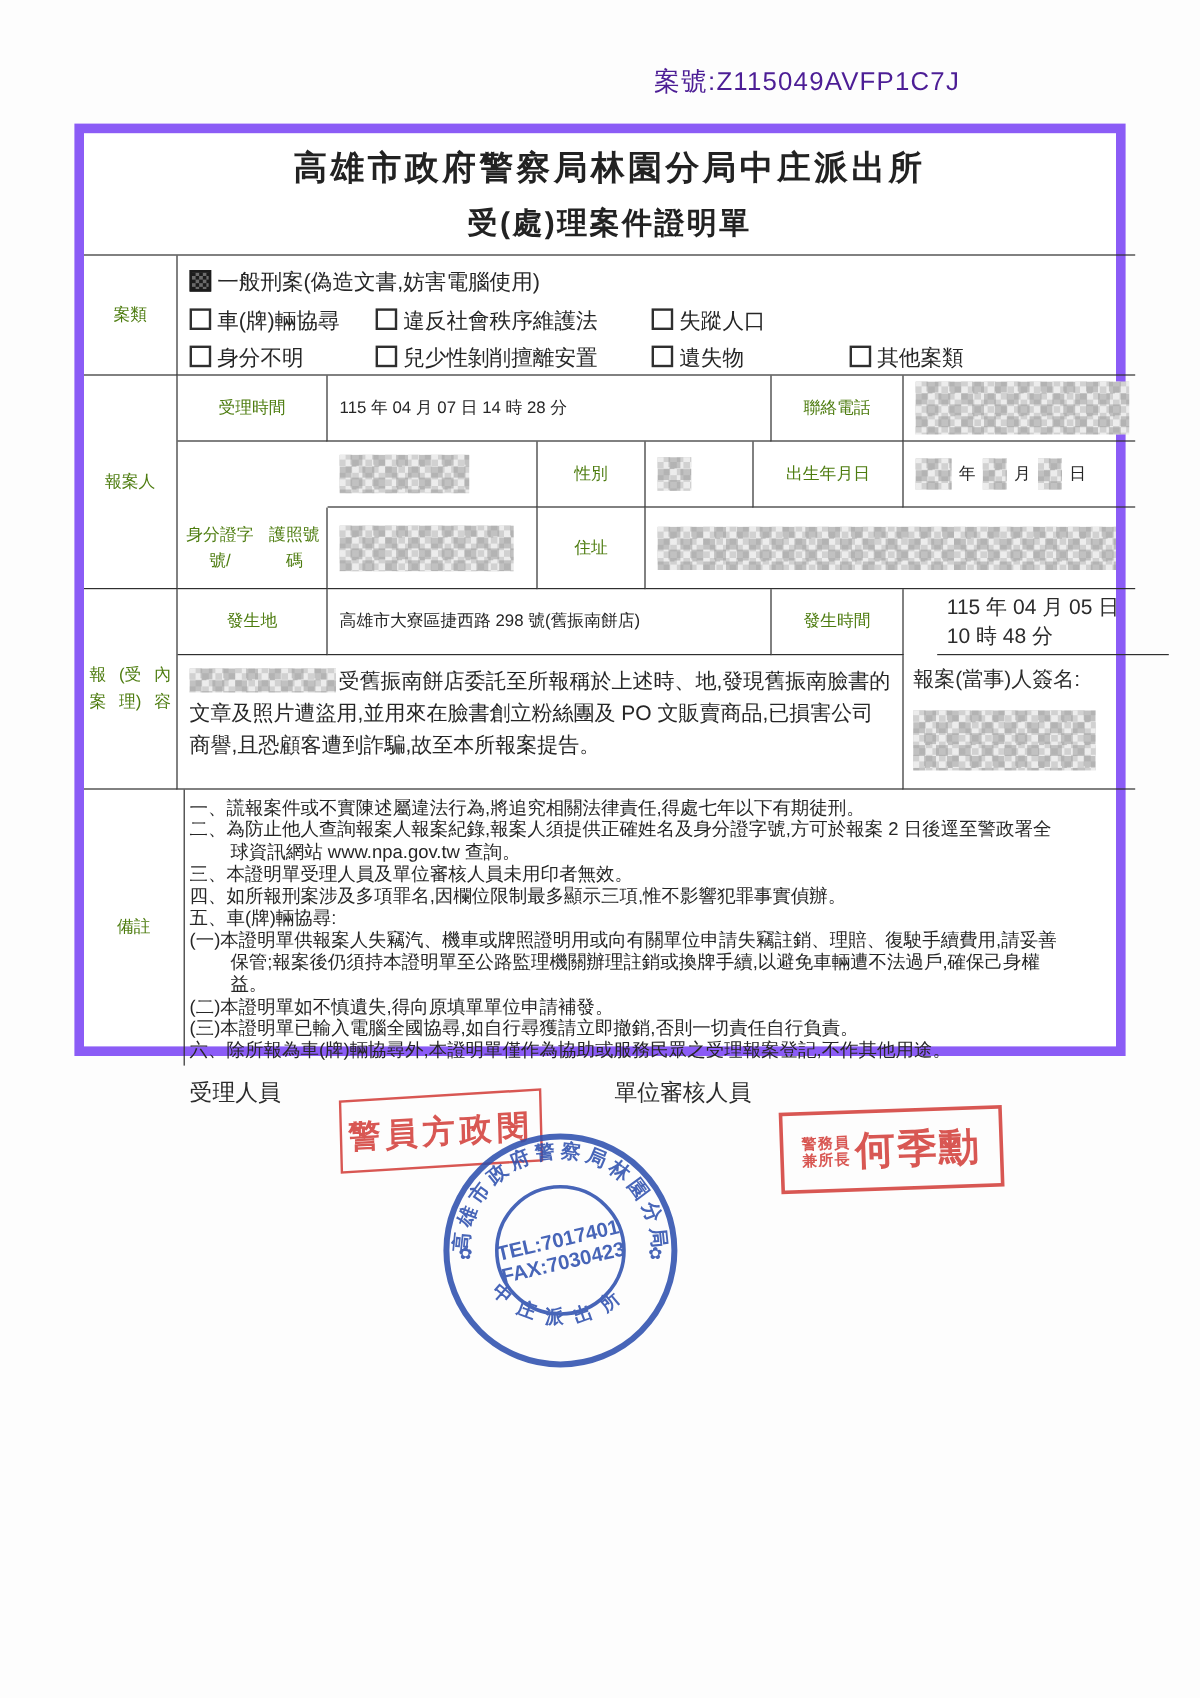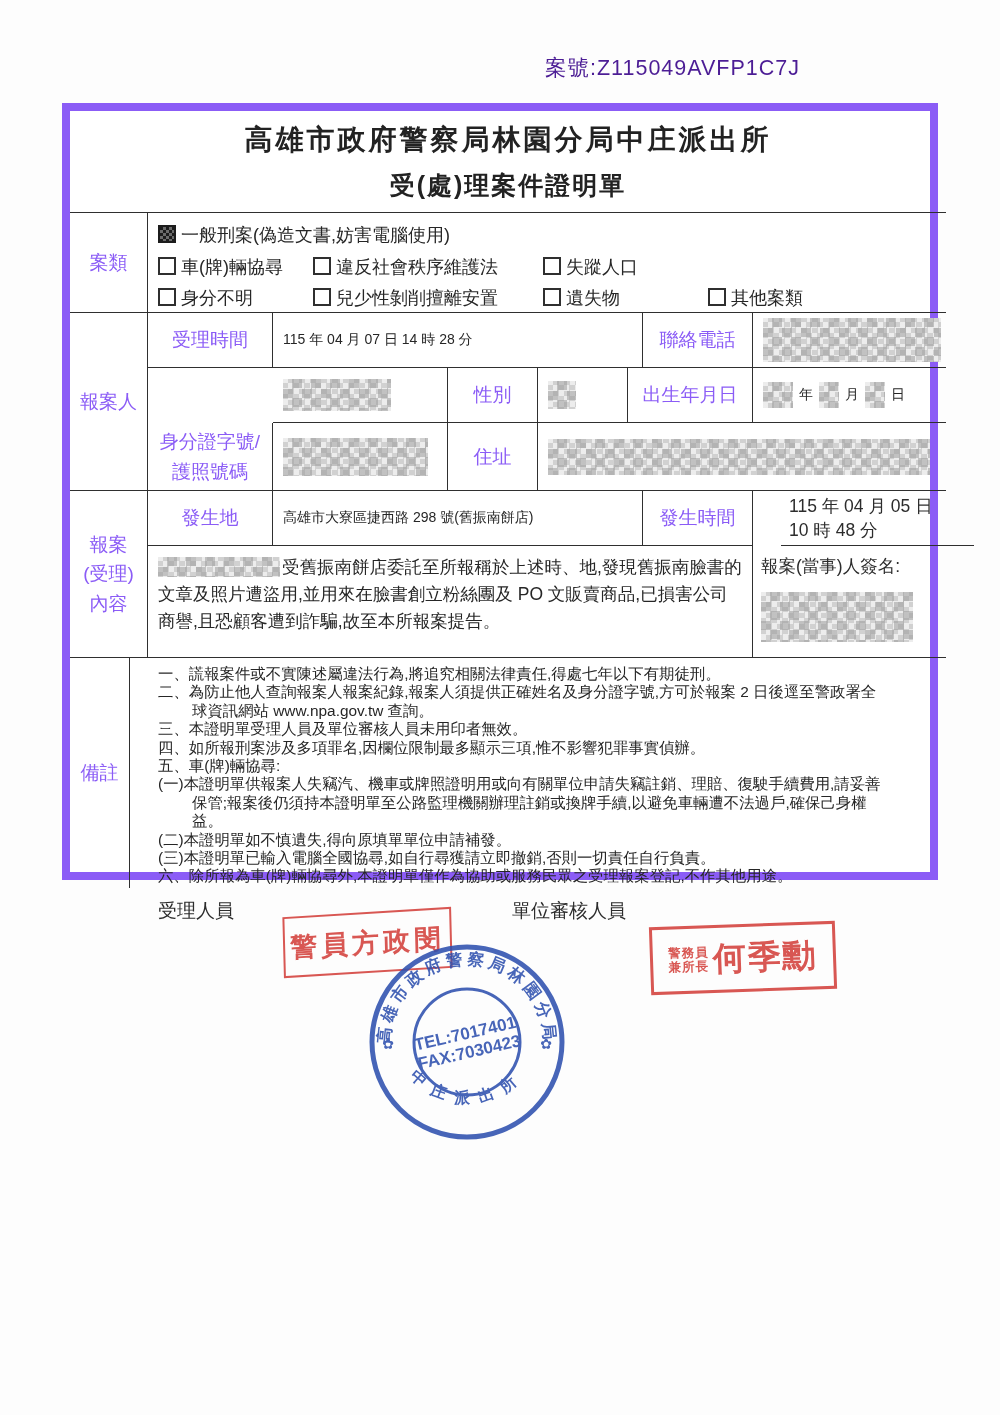--- a/index.html
+++ b/index.html
@@ -9,22 +9,22 @@
     font-family:"Liberation Sans","DejaVu Sans",sans-serif;
     overflow:hidden;
   }
   
   .caseno{position:absolute;left:545px;top:53px;font-size:21.5px;letter-spacing:1px;color:#4c1d95;}
   
   .form{position:absolute;left:62px;top:103px;width:876px;height:777px;border:8px solid #8b5cf6;box-sizing:border-box;background:#fff;}
   .cell{position:absolute;box-sizing:border-box;border-right:1.6px solid #2f2f2f;border-bottom:1.6px solid #2f2f2f;}
   .no-r{border-right:none;}
   .no-b{border-bottom:none;}
-  .lab{display:flex;align-items:center;justify-content:center;text-align:center;font-size:19px;color:#8b5cf6;}
-  .lab-col{flex-direction:column;line-height:1.55;}
+  .lab{display:flex;align-items:center;justify-content:center;text-align:center;font-size:14px;color:#4d7c0f;}
+  .lab-col{flex-direction:row;line-height:1.55;}
   .val{display:flex;align-items:center;padding-left:10px;font-size:14px;color:#262626;}
   .hdr{display:flex;flex-direction:column;align-items:center;justify-content:center;gap:10px;}
   .hdr .t1{font-size:28px;font-weight:700;letter-spacing:3px;color:#222;}
   .hdr .t2{font-size:25px;font-weight:700;letter-spacing:2px;color:#222;}
   
   .ck-item{position:absolute;font-size:18px;white-space:nowrap;color:#262626;}
   .ckbx{display:inline-block;width:14px;height:14px;border:2px solid #2f2f2f;margin-right:5px;vertical-align:-2px;background:#fff;}
   .ckbx.ckd{
     background-color:#1c1c1c;border-color:#1c1c1c;
     background-image:repeating-conic-gradient(rgba(255,255,255,.35) 0% 25%, rgba(0,0,0,0) 0% 50%);
@@ -139,21 +139,21 @@
   </div>
 
   <div class="cell contentcell" style="left:78px;top:435px;width:605px;height:112px;">
     <span class="px" style="width:122px;height:20px;vertical-align:-4px;margin-right:2px;"></span><span>受舊振南餅店委託至所報稱於上述時、地,發現舊振南臉書的文章及照片遭盜用,並用來在臉書創立粉絲團及 PO 文販賣商品,已損害公司商譽,且恐顧客遭到詐騙,故至本所報案提告。</span>
   </div>
   <div class="cell sigcell no-r" style="left:683px;top:435px;width:193px;height:112px;">
     <div>報案(當事)人簽名:</div>
     <span class="px" style="width:152px;height:50px;margin-top:14px;"></span>
   </div>
 
-  <div class="cell lab no-b" style="left:0;top:547px;width:60px;height:230px;">備註</div>
+  <div class="cell lab no-b" style="left:0;top:547px;width:84px;height:230px;">備註</div>
   <div class="cell notescell no-r no-b" style="left:78px;top:547px;width:798px;height:230px;">
     <div class="note-line">一、謊報案件或不實陳述屬違法行為,將追究相關法律責任,得處七年以下有期徒刑。</div>
     <div class="note-line">二、為防止他人查詢報案人報案紀錄,報案人須提供正確姓名及身分證字號,方可於報案 2 日後逕至警政署全</div>
     <div class="note-line ind">球資訊網站 www.npa.gov.tw 查詢。</div>
     <div class="note-line">三、本證明單受理人員及單位審核人員未用印者無效。</div>
     <div class="note-line">四、如所報刑案涉及多項罪名,因欄位限制最多顯示三項,惟不影響犯罪事實偵辦。</div>
     <div class="note-line">五、車(牌)輛協尋:</div>
     <div class="note-line">(一)本證明單供報案人失竊汽、機車或牌照證明用或向有關單位申請失竊註銷、理賠、復駛手續費用,請妥善</div>
     <div class="note-line ind">保管;報案後仍須持本證明單至公路監理機關辦理註銷或換牌手續,以避免車輛遭不法過戶,確保己身權</div>
     <div class="note-line ind">益。</div>

